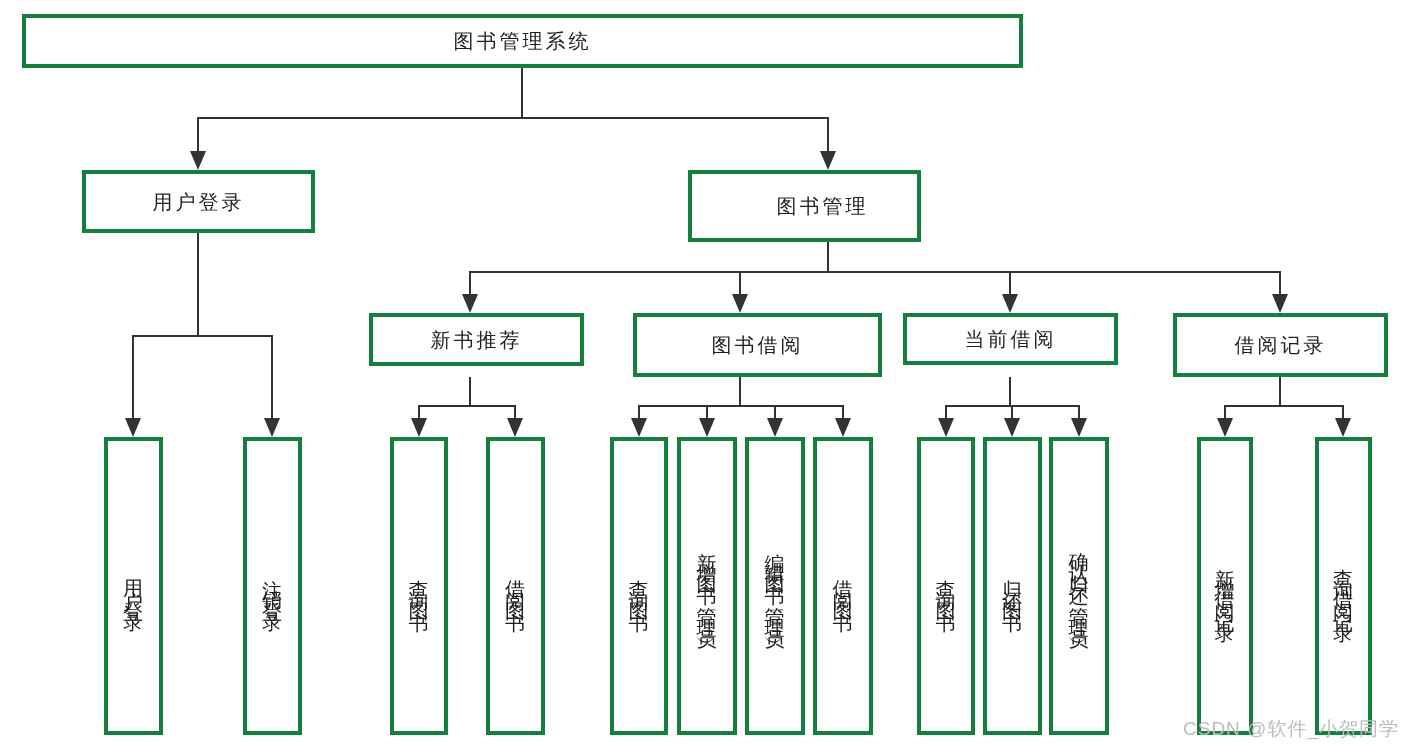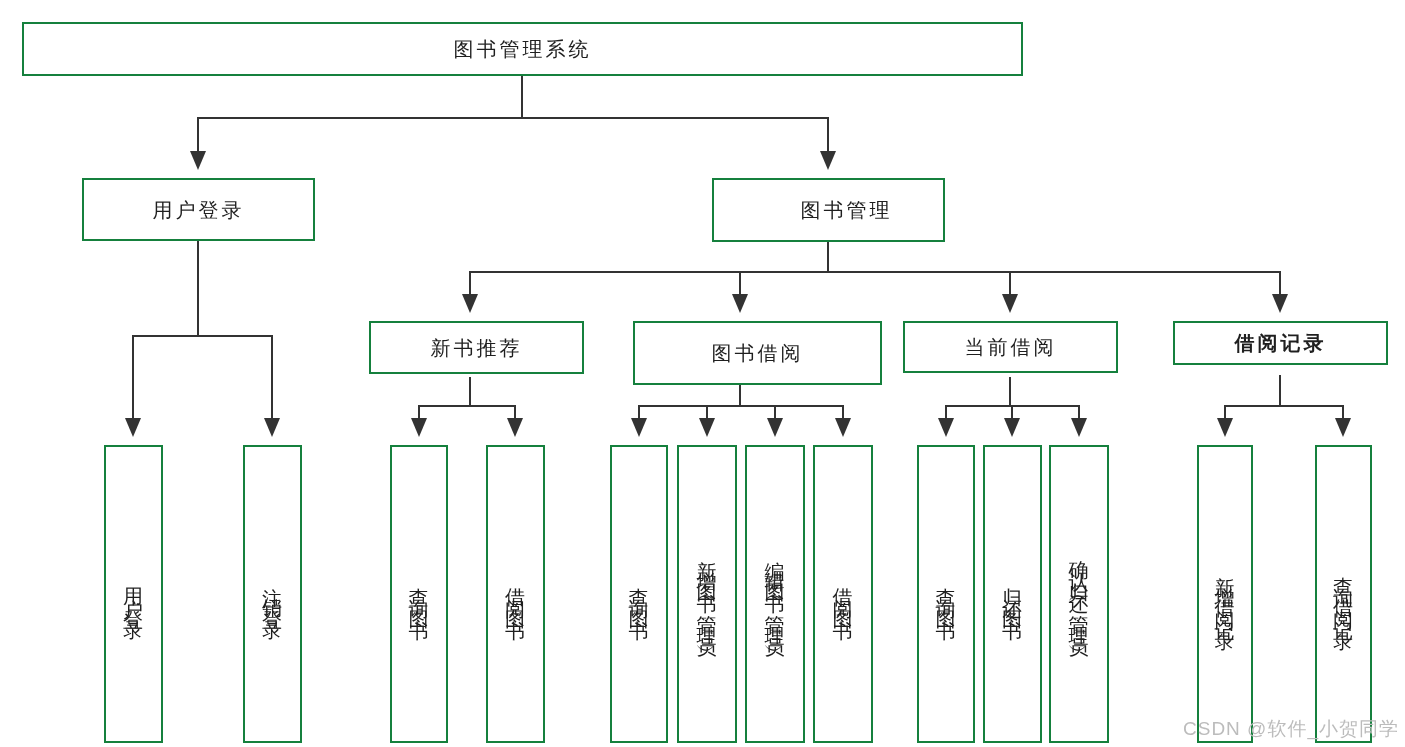--- a/index.html
+++ b/index.html
@@ -11,32 +11,31 @@
     position: relative;
     width: 1405px;
     height: 747px;
     background: #ffffff;
     font-family: "Liberation Sans", "DejaVu Sans", sans-serif;
     overflow: hidden;
   }
   .node {
     position: absolute;
     box-sizing: border-box;
-    border: 2px solid #15803d;
+    border: 4px solid #15803d;
     background: #ffffff;
     color: #1f1f1f;
     display: flex;
     align-items: center;
     justify-content: center;
     font-size: 20px;
     letter-spacing: 3px;
     text-align: center;
     line-height: 1.2;
     z-index: 2;
-    margin-top: 8px;
   }
   .vnode {
     writing-mode: vertical-rl;
     text-orientation: mixed;
     letter-spacing: 11px;
     font-size: 20px;
     padding: 10px 0;
   }
   #connectors {
     position: absolute;
@@ -111,26 +110,26 @@
       <line x1="1224" y1="406" x2="1344" y2="406" stroke="#333333" stroke-width="2"></line>
       <line x1="1225" y1="406" x2="1225" y2="420" stroke="#333333" stroke-width="2"></line>
       <polygon points="1217,418 1233,418 1225,437" fill="#333333"></polygon>
       <line x1="1343" y1="406" x2="1343" y2="420" stroke="#333333" stroke-width="2"></line>
       <polygon points="1335,418 1351,418 1343,437" fill="#333333"></polygon>
     </svg>
 
   <div class="node" style="left:22px; top:14px; width:1001px; height:54px;">图书管理系统</div>
 
   <div class="node" style="left:82px; top:170px; width:233px; height:63px;">用户登录</div>
-  <div class="node" style="left:712px; top:170px; width:233px; height:64px;padding-left:36px;">图书管理</div>
+  <div class="node" style="left:688px; top:170px; width:233px; height:72px;padding-left:36px;">图书管理</div>
 
   <div class="node" style="left:369px; top:313px; width:215px; height:53px;">新书推荐</div>
   <div class="node" style="left:633px; top:313px; width:249px; height:64px;">图书借阅</div>
   <div class="node" style="left:903px; top:313px; width:215px; height:52px;">当前借阅</div>
-  <div class="node" style="left:1173px; top:313px; width:215px; height:44px;font-weight:bold;">借阅记录</div>
+  <div class="node" style="left:1173px; top:313px; width:215px; height:64px;">借阅记录</div>
 
   <div class="node vnode" style="left:104px; top:437px; width:59px; height:298px;">用户登录</div>
   <div class="node vnode" style="left:243px; top:437px; width:59px; height:298px;">注销登录</div>
 
   <div class="node vnode" style="left:390px; top:437px; width:58px; height:298px;">查询图书</div>
   <div class="node vnode" style="left:486px; top:437px; width:59px; height:298px;">借阅图书</div>
 
   <div class="node vnode" style="left:610px; top:437px; width:58px; height:298px;">查询图书</div>
   <div class="node vnode" style="left:677px; top:437px; width:60px; height:298px;">新增图书（管理员）</div>
   <div class="node vnode" style="left:745px; top:437px; width:60px; height:298px;">编辑图书（管理员）</div>

